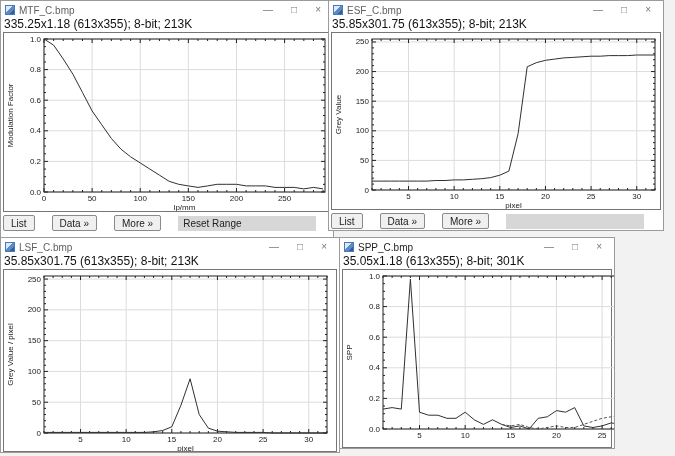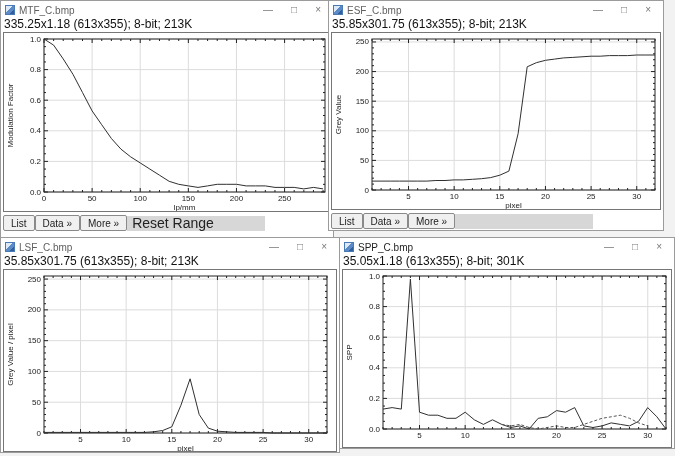--- a/index.html
+++ b/index.html
@@ -11,29 +11,29 @@
   .ij-icon{width:10px;height:10px;flex:0 0 auto;border:1px solid #4a7ab5;background:
            linear-gradient(135deg,#dce9f7 0 40%,#5b8ac6 40% 70%,#2e5f9e 70% 100%);box-sizing:border-box}
   .title{font-size:10px;color:#5f5f5f;white-space:nowrap}
   .active .title{color:#1e1e1e}
   .controls{margin-left:auto;display:flex;gap:18px;align-items:center;color:#777;font-size:10px;padding-right:8px}
   .controls span{cursor:default;line-height:10px}
   .info{font-size:12px;color:#111;padding:0 3px;height:13px;line-height:12px;flex:0 0 auto;white-space:nowrap}
   .canvas{border:1px solid #767676;margin:1px 2px;flex:0 0 auto;background:#fff}
   svg{display:block}
   svg text{font-size:8px;fill:#222}
-  .btnrow{height:20px;display:flex;align-items:center;gap:0;padding:0 2px;flex:0 0 auto}
+  .btnrow{height:20px;display:flex;align-items:center;gap:17px;padding:0 2px;flex:0 0 auto}
   .btn{font-family:"Liberation Sans",sans-serif;font-size:10px;height:16px;padding:0 7px;
        background:#f0f0f0;border:1px solid #8a8a8a;border-radius:2px;color:#222;line-height:13px}
-  .extra{height:15px;background:#d7d7d7;flex:0 0 128px;font-size:14px;line-height:15px;
+  .extra{height:15px;background:#d7d7d7;flex:0 0 128px;font-size:10px;line-height:15px;
          padding:0 5px;color:#222;white-space:nowrap;overflow:hidden}
   #win-mtf{left:0;top:0;width:334px;height:265px}
   #win-esf{left:328px;top:0;width:336px;height:231px}
   #win-lsf{left:0;top:237px;width:340px;height:216px}
-  #win-spp{left:339px;top:237px;width:336px;height:212px}
+  #win-spp{left:339px;top:237px;width:276px;height:212px}
 </style>
 </head>
 <body>
 
 <div class="window" id="win-mtf">
   <div class="titlebar">
     <span class="ij-icon"></span>
     <span class="title">MTF_C.bmp</span>
     <span class="controls">
       <span>—</span>

